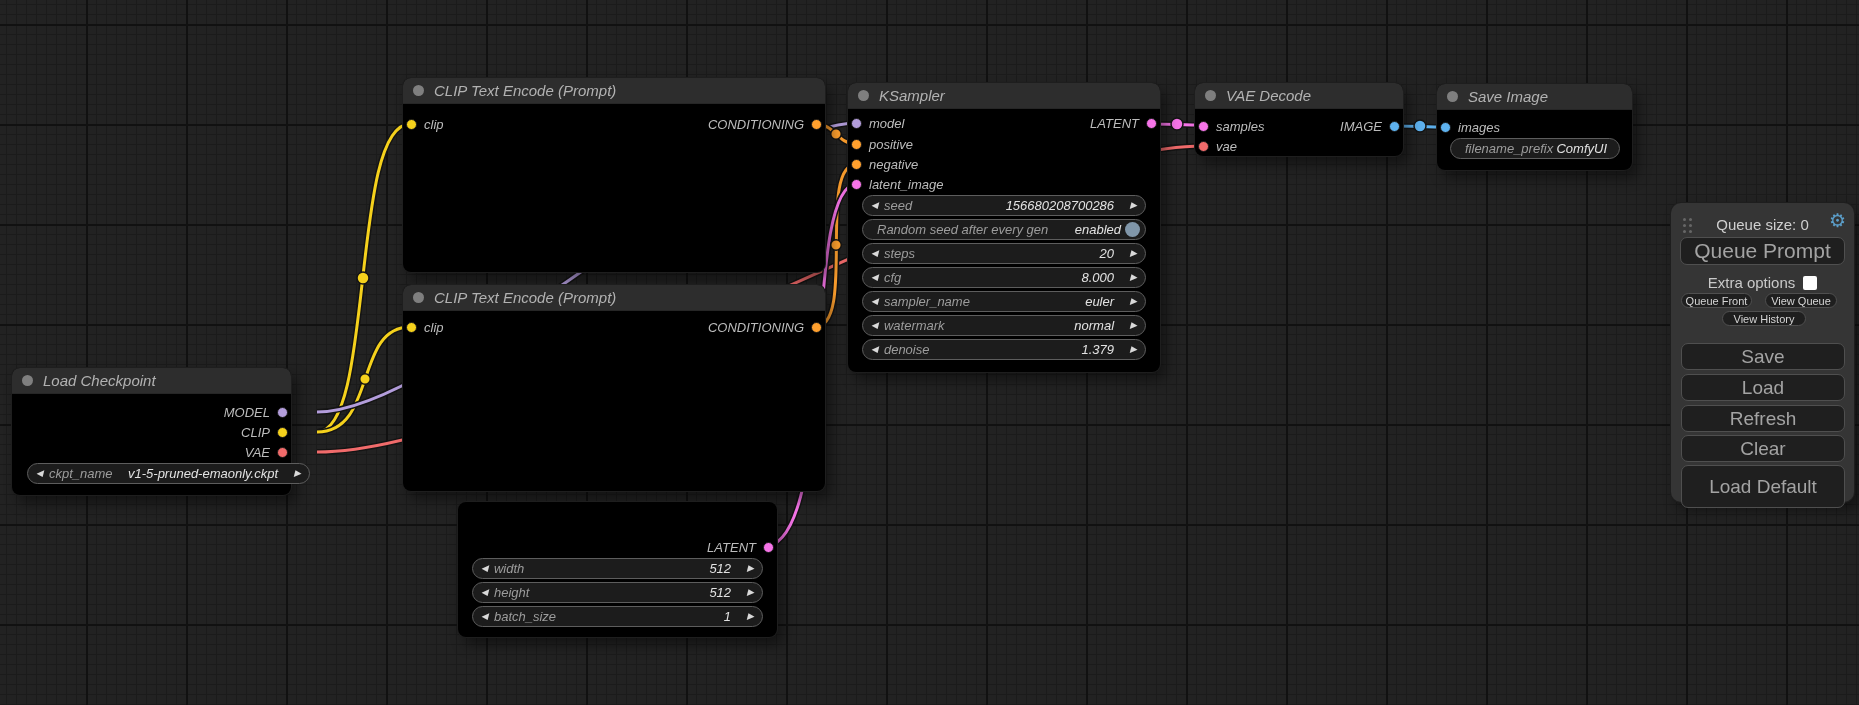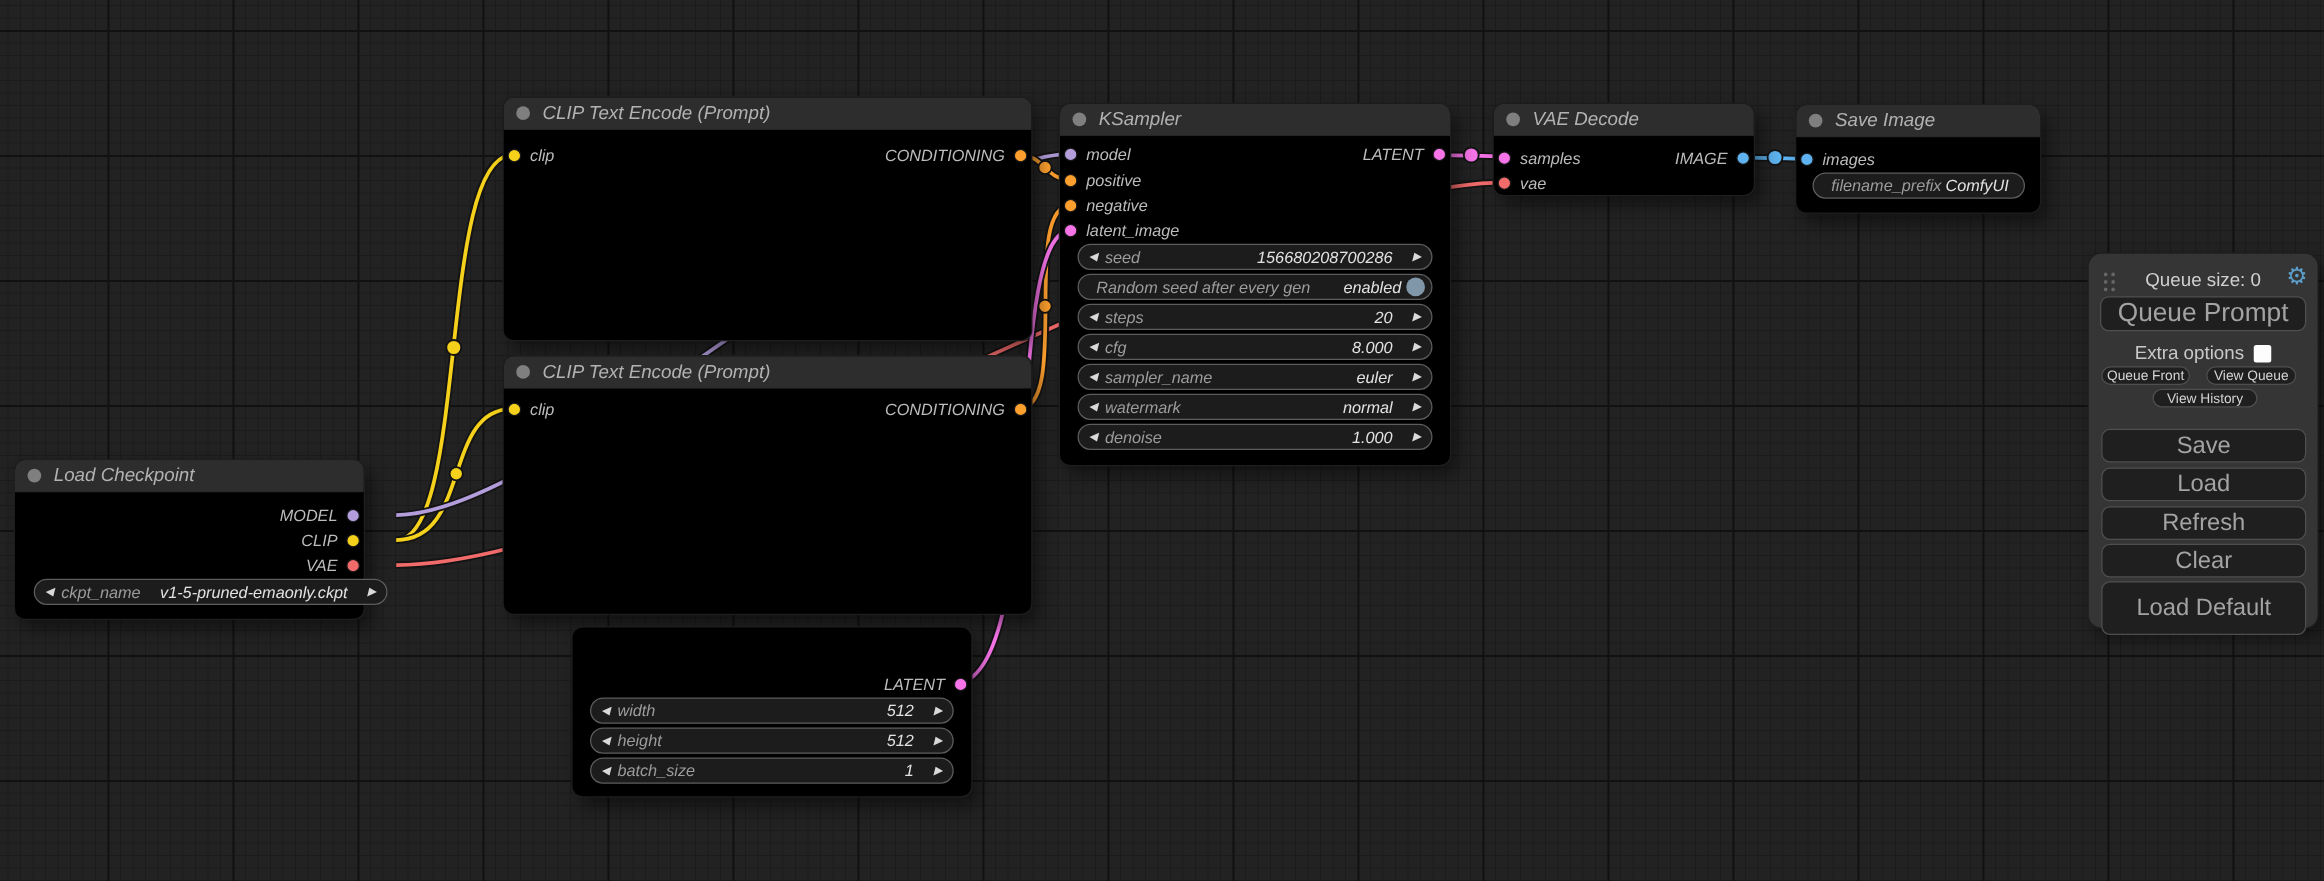--- a/index.html
+++ b/index.html
@@ -245,21 +245,21 @@
   </div>
   <div class="widget" style="left:14px;top:232px;width:284px">
     <span class="warr">◀</span>
     <span class="wlabel">watermark</span>
     <span class="wvalue">normal</span>
     <span class="warr">▶</span>
   </div>
   <div class="widget" style="left:14px;top:256px;width:284px">
     <span class="warr">◀</span>
     <span class="wlabel">denoise</span>
-    <span class="wvalue">1.000</span>
+    <span class="wvalue">1.379</span>
     <span class="warr">▶</span>
   </div>
 </div>
 
 <div class="node" style="left:1195px;top:83px;width:208px;height:73px">
   <div class="node-title">
     <span class="collapse-dot"></span>
     <span>VAE Decode</span>
   </div>
   <div class="port in" style="top:33px">

